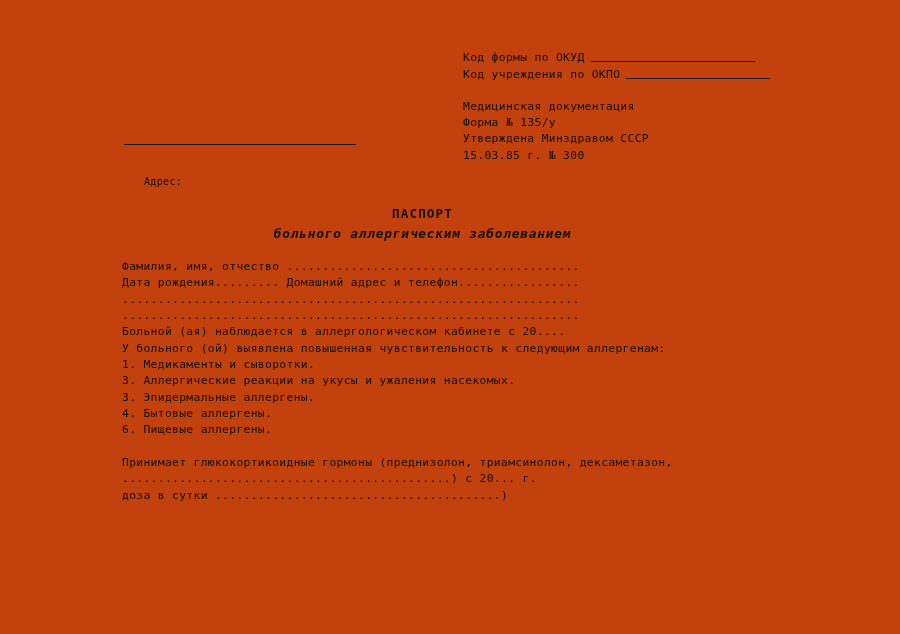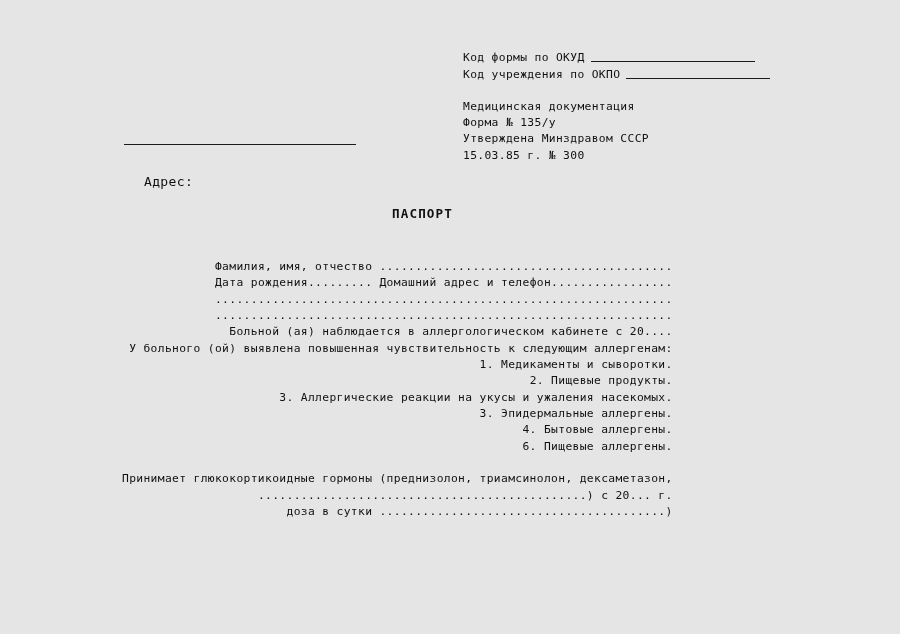--- a/index.html
+++ b/index.html
@@ -10,29 +10,29 @@
   }
   body {
     font-family: "DejaVu Sans Mono", "Liberation Mono", monospace;
     color: #111111;
     -webkit-font-smoothing: none;
   }
   #page {
     position: relative;
     width: 900px;
     height: 634px;
-    background: #e5e5e5;
+    background: #c2410c;
     overflow: hidden;
   }
 
   
   .abs {
     position: absolute;
     white-space: pre;
-    font-size: 13px;
+    font-size: 10px;
     line-height: 15.4px;
     letter-spacing: 0.35px;
     color: #111111;
   }
 
   
   #codes-block {
     position: absolute;
     left: 463px;
     top: 48px;
@@ -127,21 +127,20 @@
     position: absolute;
     left: 122px;
     top: 259px;
   }
   .body-line {
     white-space: pre;
     font-size: 11.3px;
     line-height: 16.35px;
     letter-spacing: 0.35px;
     min-height: 16.35px;
-    text-align: right;
   }
   .body-line.gap { height: 16.35px; }
   .body-line.indent { padding-left: 11px; }
 
   
   #footer-block {
     position: absolute;
     left: 122px;
     top: 554px;
   }
@@ -169,32 +168,32 @@
     <div class="meta-line">Утверждена Минздравом СССР</div>
     <div class="meta-line">15.03.85 г. № 300</div>
   </div>
 
   <div id="institution-rule"></div>
 
   <div class="abs" id="address-line">Адрес:</div>
 
   <div id="title-block">
     <div id="doc-title">ПАСПОРТ</div>
+    <div id="doc-subtitle">больного аллергическим заболеванием</div>
   </div>
 
   <div id="body-block">
     <div class="body-line">Фамилия, имя, отчество .........................................</div>
     <div class="body-line">Дата рождения......... Домашний адрес и телефон.................</div>
     <div class="body-line">................................................................</div>
     <div class="body-line">................................................................</div>
     <div class="body-line">Больной (ая) наблюдается в аллергологическом кабинете с 20....</div>
     <div class="body-line">У больного (ой) выявлена повышенная чувствительность к следующим аллергенам:</div>
 
     <div class="body-line">1. Медикаменты и сыворотки.</div>
-    <div class="body-line">2. Пищевые продукты.</div>
     <div class="body-line">3. Аллергические реакции на укусы и ужаления насекомых.</div>
     <div class="body-line">3. Эпидермальные аллергены.</div>
     <div class="body-line">4. Бытовые аллергены.</div>
     <div class="body-line">6. Пищевые аллергены.</div>
 
     <div class="body-line gap"></div>
 
     <div class="body-line">Принимает глюкокортикоидные гормоны (преднизолон, триамсинолон, дексаметазон,</div>
     <div class="body-line">..............................................) с 20... г.</div>
     <div class="body-line">доза в сутки ........................................)</div>

